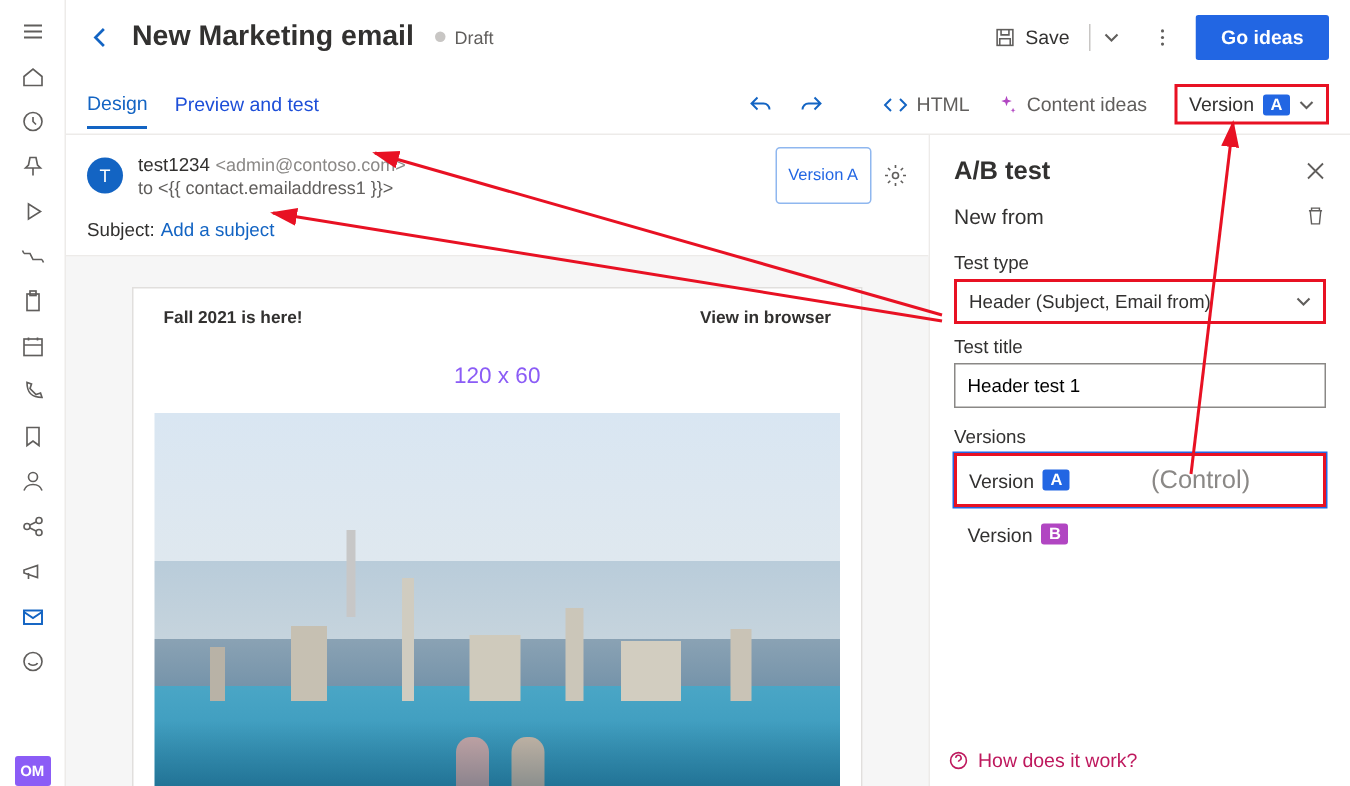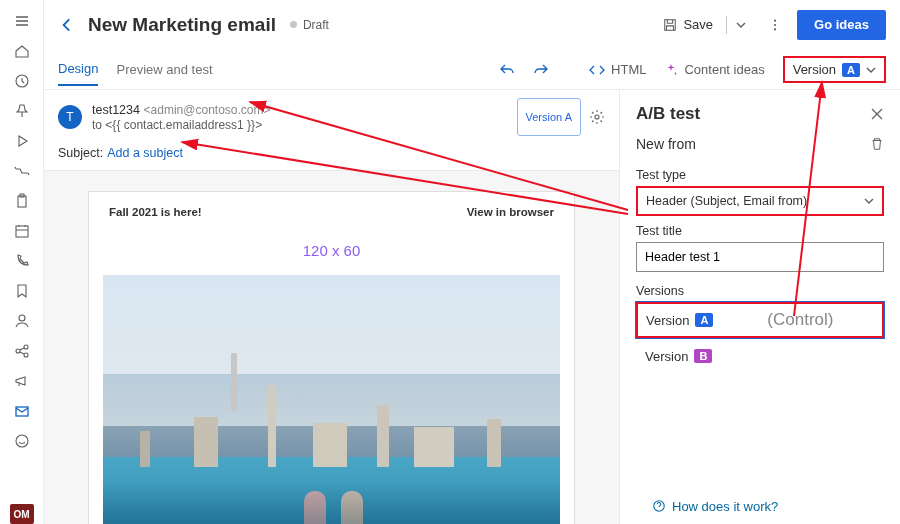--- a/index.html
+++ b/index.html
@@ -2,39 +2,39 @@
 <html><head>
 <meta charset="utf-8">
 <style>
   * { box-sizing: border-box; }
   html, body { margin:0; padding:0; font-family: "Segoe UI", Arial, sans-serif; font-size:13px; color:#323130; background:#fff; height:524px; width:900px; overflow:hidden;}
   .app { display:flex; height:100%; }
   .leftrail { width:44px; background:#fff; border-right:1px solid #edebe9; display:flex; flex-direction:column; align-items:center; padding-top:6px;}
   .leftrail .rail-icon { width:32px; height:30px; display:flex; align-items:center; justify-content:center; color:#605e5c; cursor:pointer; margin-bottom:0px;}
   .leftrail .rail-icon.active { color:#1364c3; }
   .leftrail .spacer { flex:1; }
-  .leftrail .badge { width:24px; height:20px; background:#7f1d1d; color:#fff; font-size:10px; font-weight:600; display:flex; align-items:center; justify-content:center; border-radius:2px; margin-top:4px;}
+  .leftrail .badge { width:24px; height:20px; background:#8b5cf6; color:#fff; font-size:10px; font-weight:600; display:flex; align-items:center; justify-content:center; border-radius:2px; margin-top:4px;}
   svg { display:block; }
 
   .work { flex:1; display:flex; flex-direction:column; }
   .topbar { height:50px; display:flex; align-items:center; padding:0 14px; border-bottom:1px solid #fff; }
   .back { color:#1364c3; margin-right:12px; cursor:pointer;}
   .title { font-size:19px; font-weight:600; margin-right:14px; }
   .status-dot { width:7px; height:7px; border-radius:50%; background:#c8c6c4; margin-right:6px;}
   .status-text { color:#605e5c; font-size:12px;}
   .topbar .grow { flex:1; }
   .btn { display:inline-flex; align-items:center; height:28px; padding:0 10px; border:1px solid transparent; background:transparent; cursor:pointer; font-size:13px; color:#323130; border-radius:2px;}
   .btn.icon-only { padding:0 6px;}
   .btn.primary { background:#2266e3; color:#fff; font-weight:600; padding:0 16px; height:30px;}
   .save-split { display:flex; align-items:center; margin-right:8px;}
   .save-split .divider { width:1px; height:18px; background:#c8c6c4; margin:0 2px;}
   .overflow { margin-right:8px; color:#605e5c;}
 
   .secondbar { height:40px; display:flex; align-items:center; padding:0 14px; border-bottom:1px solid #edebe9;}
-  .tab { margin-right:18px; padding:8px 0; color:#737373; cursor:pointer; font-size:13px;}
+  .tab { margin-right:18px; padding:8px 0; color:#1d4ed8; cursor:pointer; font-size:13px;}
   .tab.active { color:#1364c3; border-bottom:2px solid #1364c3; font-weight:500;}
   .secondbar .grow { flex:1;}
   .tool { display:inline-flex; align-items:center; color:#605e5c; margin-right:18px; cursor:pointer; font-size:13px;}
   .tool .t-icon { margin-right:6px; color:#1364c3;}
   .tool.ci .t-icon { color:#b146c2;}
   .version-chip { display:inline-flex; align-items:center; padding:4px 8px; cursor:pointer; font-size:13px; color:#323130;}
   .chipA { background:#2266e3; color:#fff; font-size:11px; font-weight:700; padding:1px 5px; border-radius:2px; margin:0 6px;}
   .chipB { background:#b146c2; color:#fff; font-size:11px; font-weight:700; padding:1px 5px; border-radius:2px; margin:0 6px;}
   .red-box { border:2px solid #e81123 !important; }
 
@@ -81,21 +81,21 @@
   .panel-close { cursor:pointer; color:#605e5c;}
   .panel-row { display:flex; align-items:center; justify-content:space-between; margin-bottom:8px;}
   .panel-subhead { font-size:14px; font-weight:500;}
   .trash { cursor:pointer; color:#605e5c;}
   .field-label { font-size:12.5px; margin:8px 0 4px 0;}
   .field-input { width:100%; height:30px; border:1px solid #8a8886; padding:0 8px; font-size:12.5px; display:flex; align-items:center; justify-content:space-between; background:#fff;}
   select.field-input, input.field-input { font-family:inherit; }
   .version-item { height:36px; border:1px solid transparent; display:flex; align-items:center; padding:0 8px; font-size:13px; cursor:pointer;}
   .version-item.sel { border:1px solid #2266e3; outline:1px solid #2266e3;}
   .control-tag { color:#8a8886; font-size:17px;margin-left:48px;}
-  .howlink { position:absolute; bottom:10px; left:32px; color:#0369a1; font-size:13px; display:flex; align-items:flex-start; gap:6px; cursor:pointer;}
+  .howlink { position:absolute; bottom:10px; left:12px; color:#be185d; font-size:13px; display:flex; align-items:flex-end; gap:6px; cursor:pointer;}
   .arrow-svg { position:absolute; top:0; left:0; pointer-events:none; z-index:50;}
 </style>
 </head>
 <body>
 
 <div class="app">
 
   <div class="leftrail">
     <div class="rail-icon">
         <svg width="16" height="16" viewBox="0 0 16 16" fill="none" stroke="currentColor" stroke-width="1.3">

